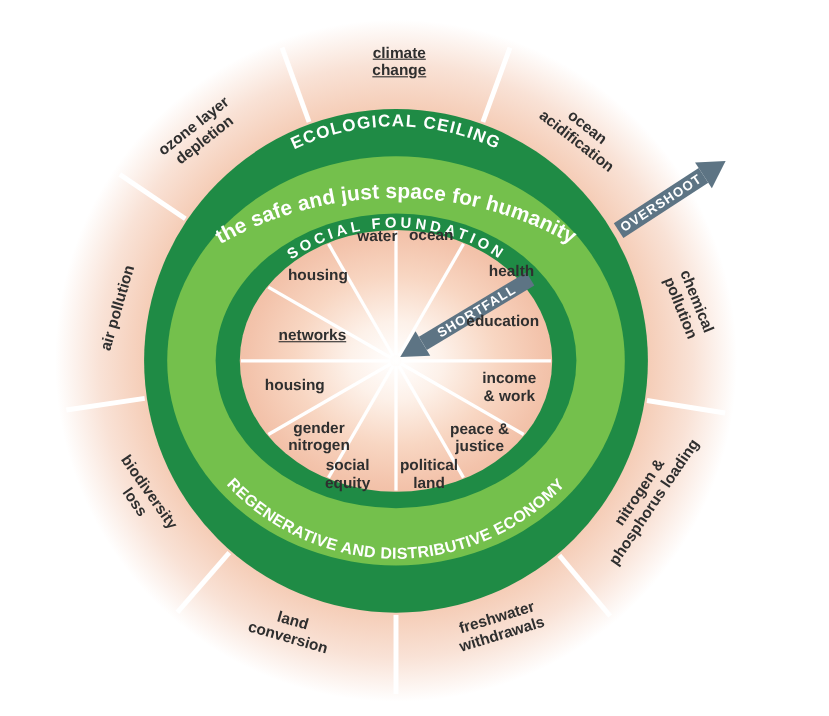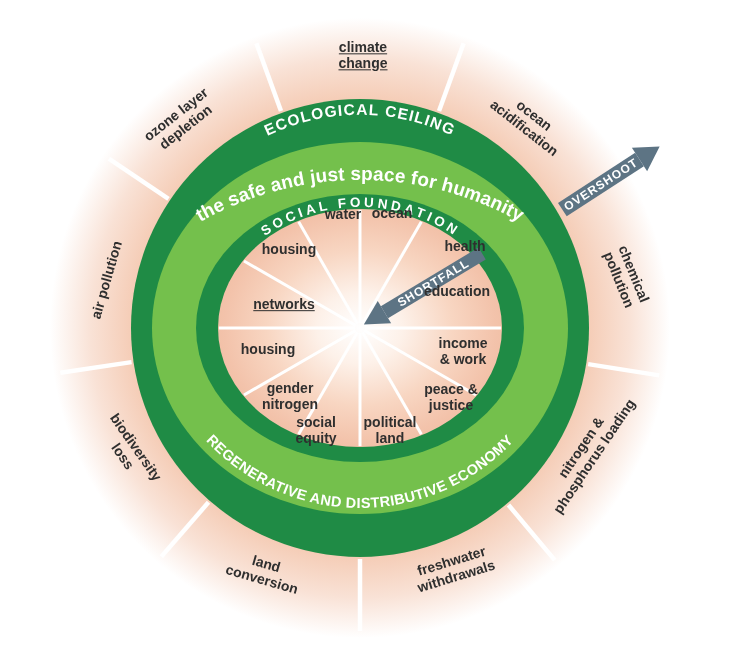--- a/index.html
+++ b/index.html
@@ -139,21 +139,21 @@
 loss</div>
     <div class="label outer-label" style="left: 107px; top: 280px; transform: translate(-50%, -50%) rotate(-74deg);">air pollution</div>
     <div class="label outer-label" style="left: 181px; top: 121px; transform: translate(-50%, -50%) rotate(-38deg);">ozone layer
 depletion</div>
     <div class="label inner-label" style="left: 343px; top: 215px; transform: translate(-50%, -50%) rotate(0deg);">water</div>
     <div class="label inner-label" style="left: 392px; top: 214px; transform: translate(-50%, -50%) rotate(0deg);">ocean</div>
     <div class="label inner-label" style="left: 444px; top: 247px; transform: translate(-50%, -50%) rotate(0deg); margin-left: 21px;">health</div>
     <div class="label inner-label" style="left: 457px; top: 292px; transform: translate(-50%, -50%) rotate(0deg);">education</div>
     <div class="label inner-label" style="left: 463px; top: 352px; transform: translate(-50%, -50%) rotate(0deg);">income
 &amp; work</div>
-    <div class="label inner-label" style="left: 451px; top: 398px; transform: translate(-50%, -50%) rotate(0deg);">peace &amp;
+    <div class="label inner-label" style="left: 436px; top: 398px; transform: translate(-50%, -50%) rotate(0deg);">peace &amp;
 justice</div>
     <div class="label inner-label" style="left: 390px; top: 431px; transform: translate(-50%, -50%) rotate(0deg);">political
 land</div>
     <div class="label inner-label" style="left: 316px; top: 431px; transform: translate(-50%, -50%) rotate(0deg);">social
 equity</div>
     <div class="label inner-label" style="left: 290px; top: 397px; transform: translate(-50%, -50%) rotate(0deg);">gender
 nitrogen</div>
     <div class="label inner-label" style="left: 268px; top: 350px; transform: translate(-50%, -50%) rotate(0deg);">housing</div>
     <div class="label inner-label" style="left: 284px; top: 305px; transform: translate(-50%, -50%) rotate(0deg); text-decoration: underline;">networks</div>
     <div class="label inner-label" style="left: 289px; top: 250px; transform: translate(-50%, -50%) rotate(0deg);">housing</div>

